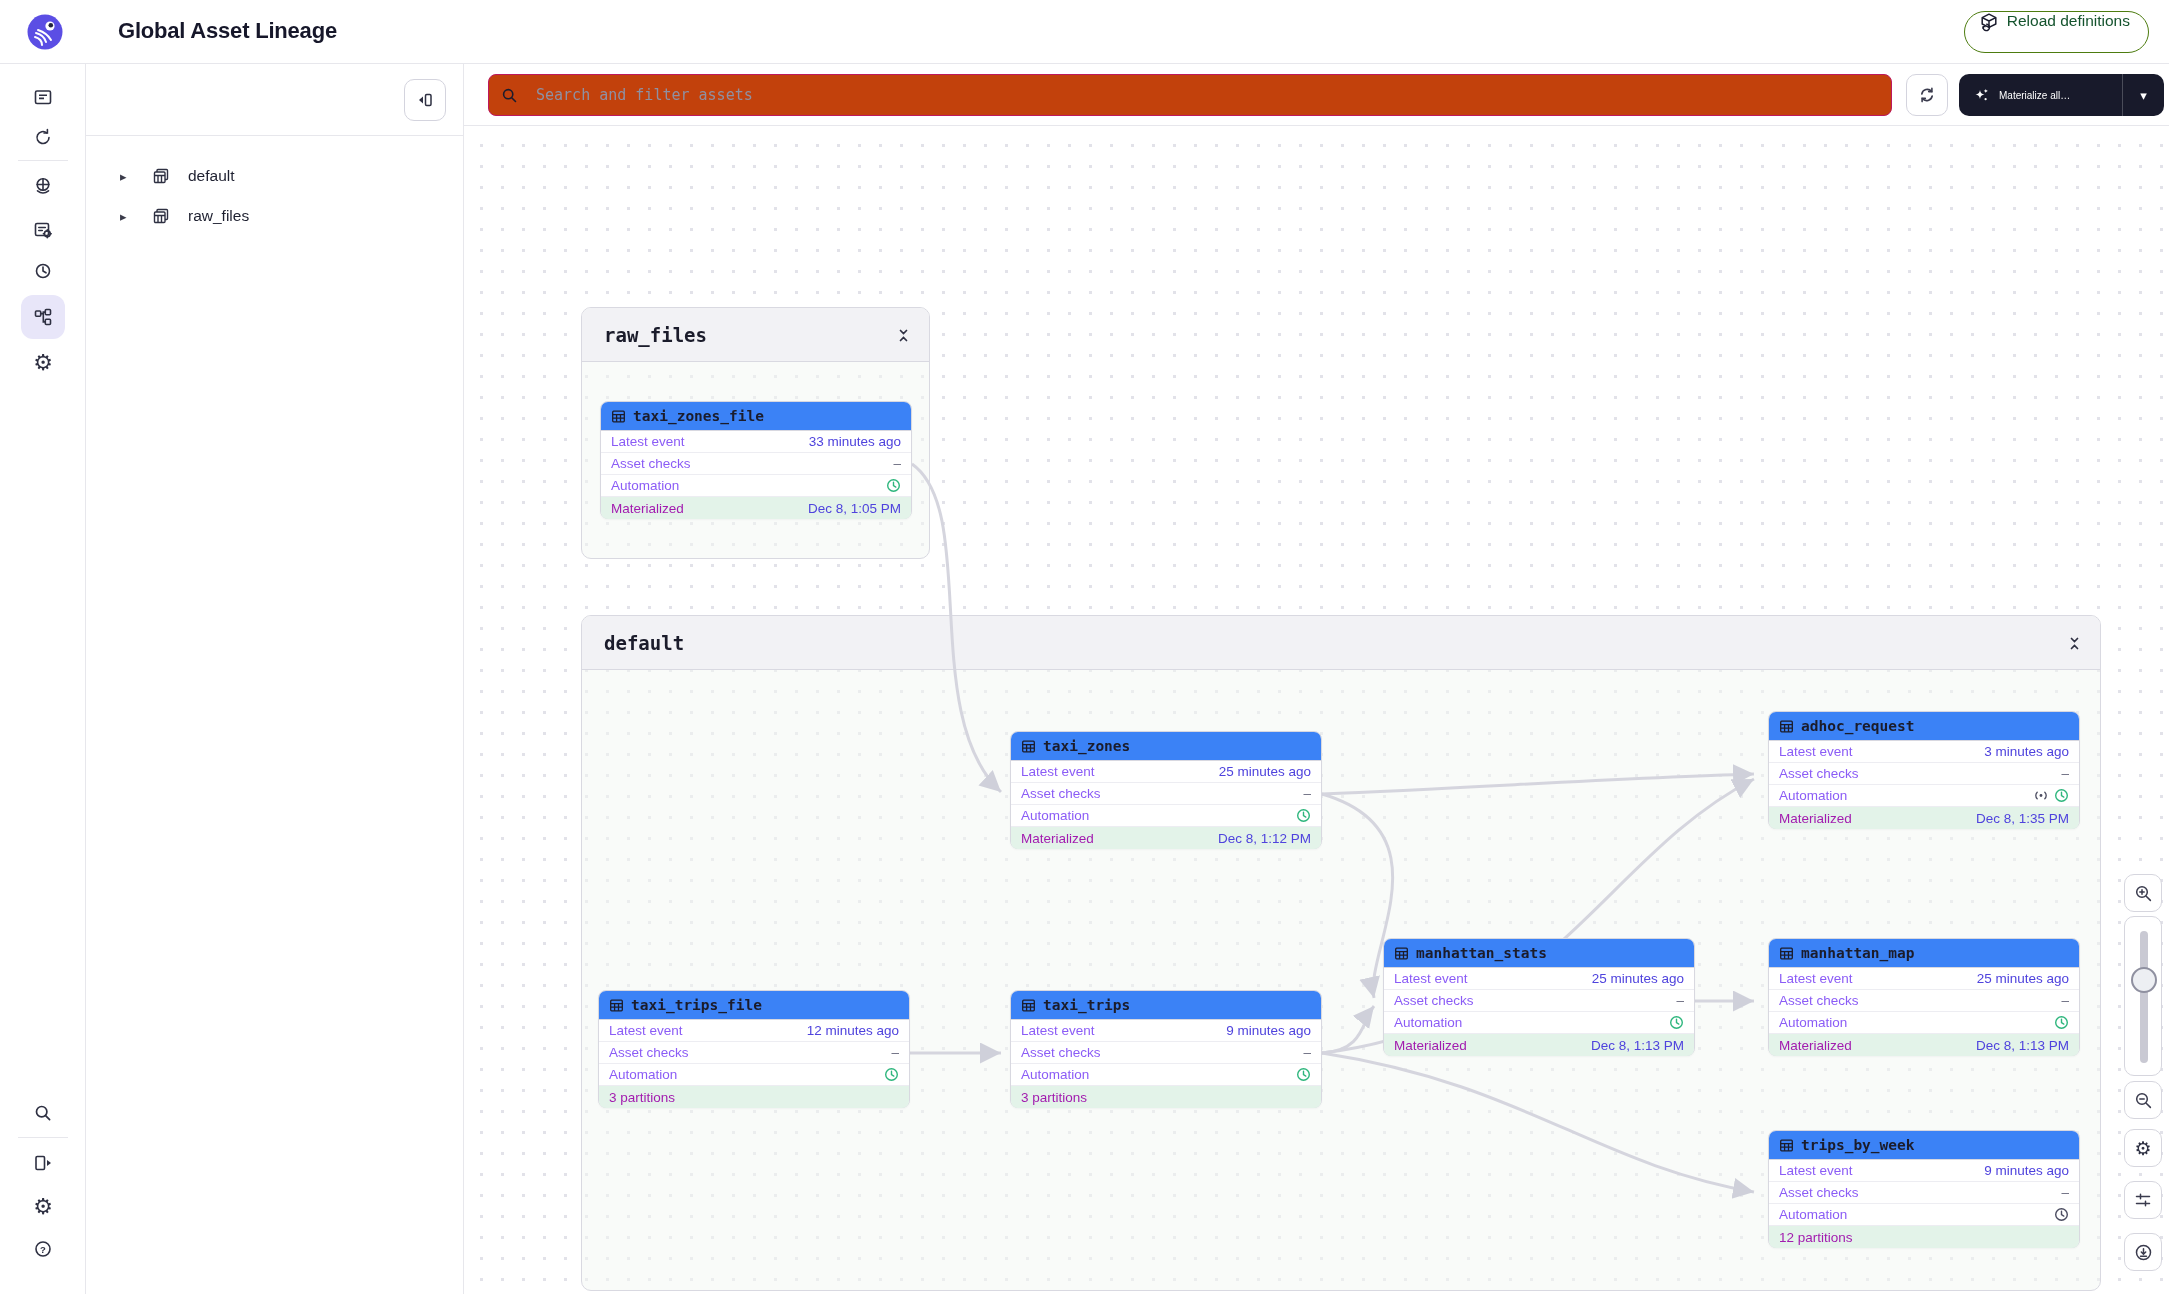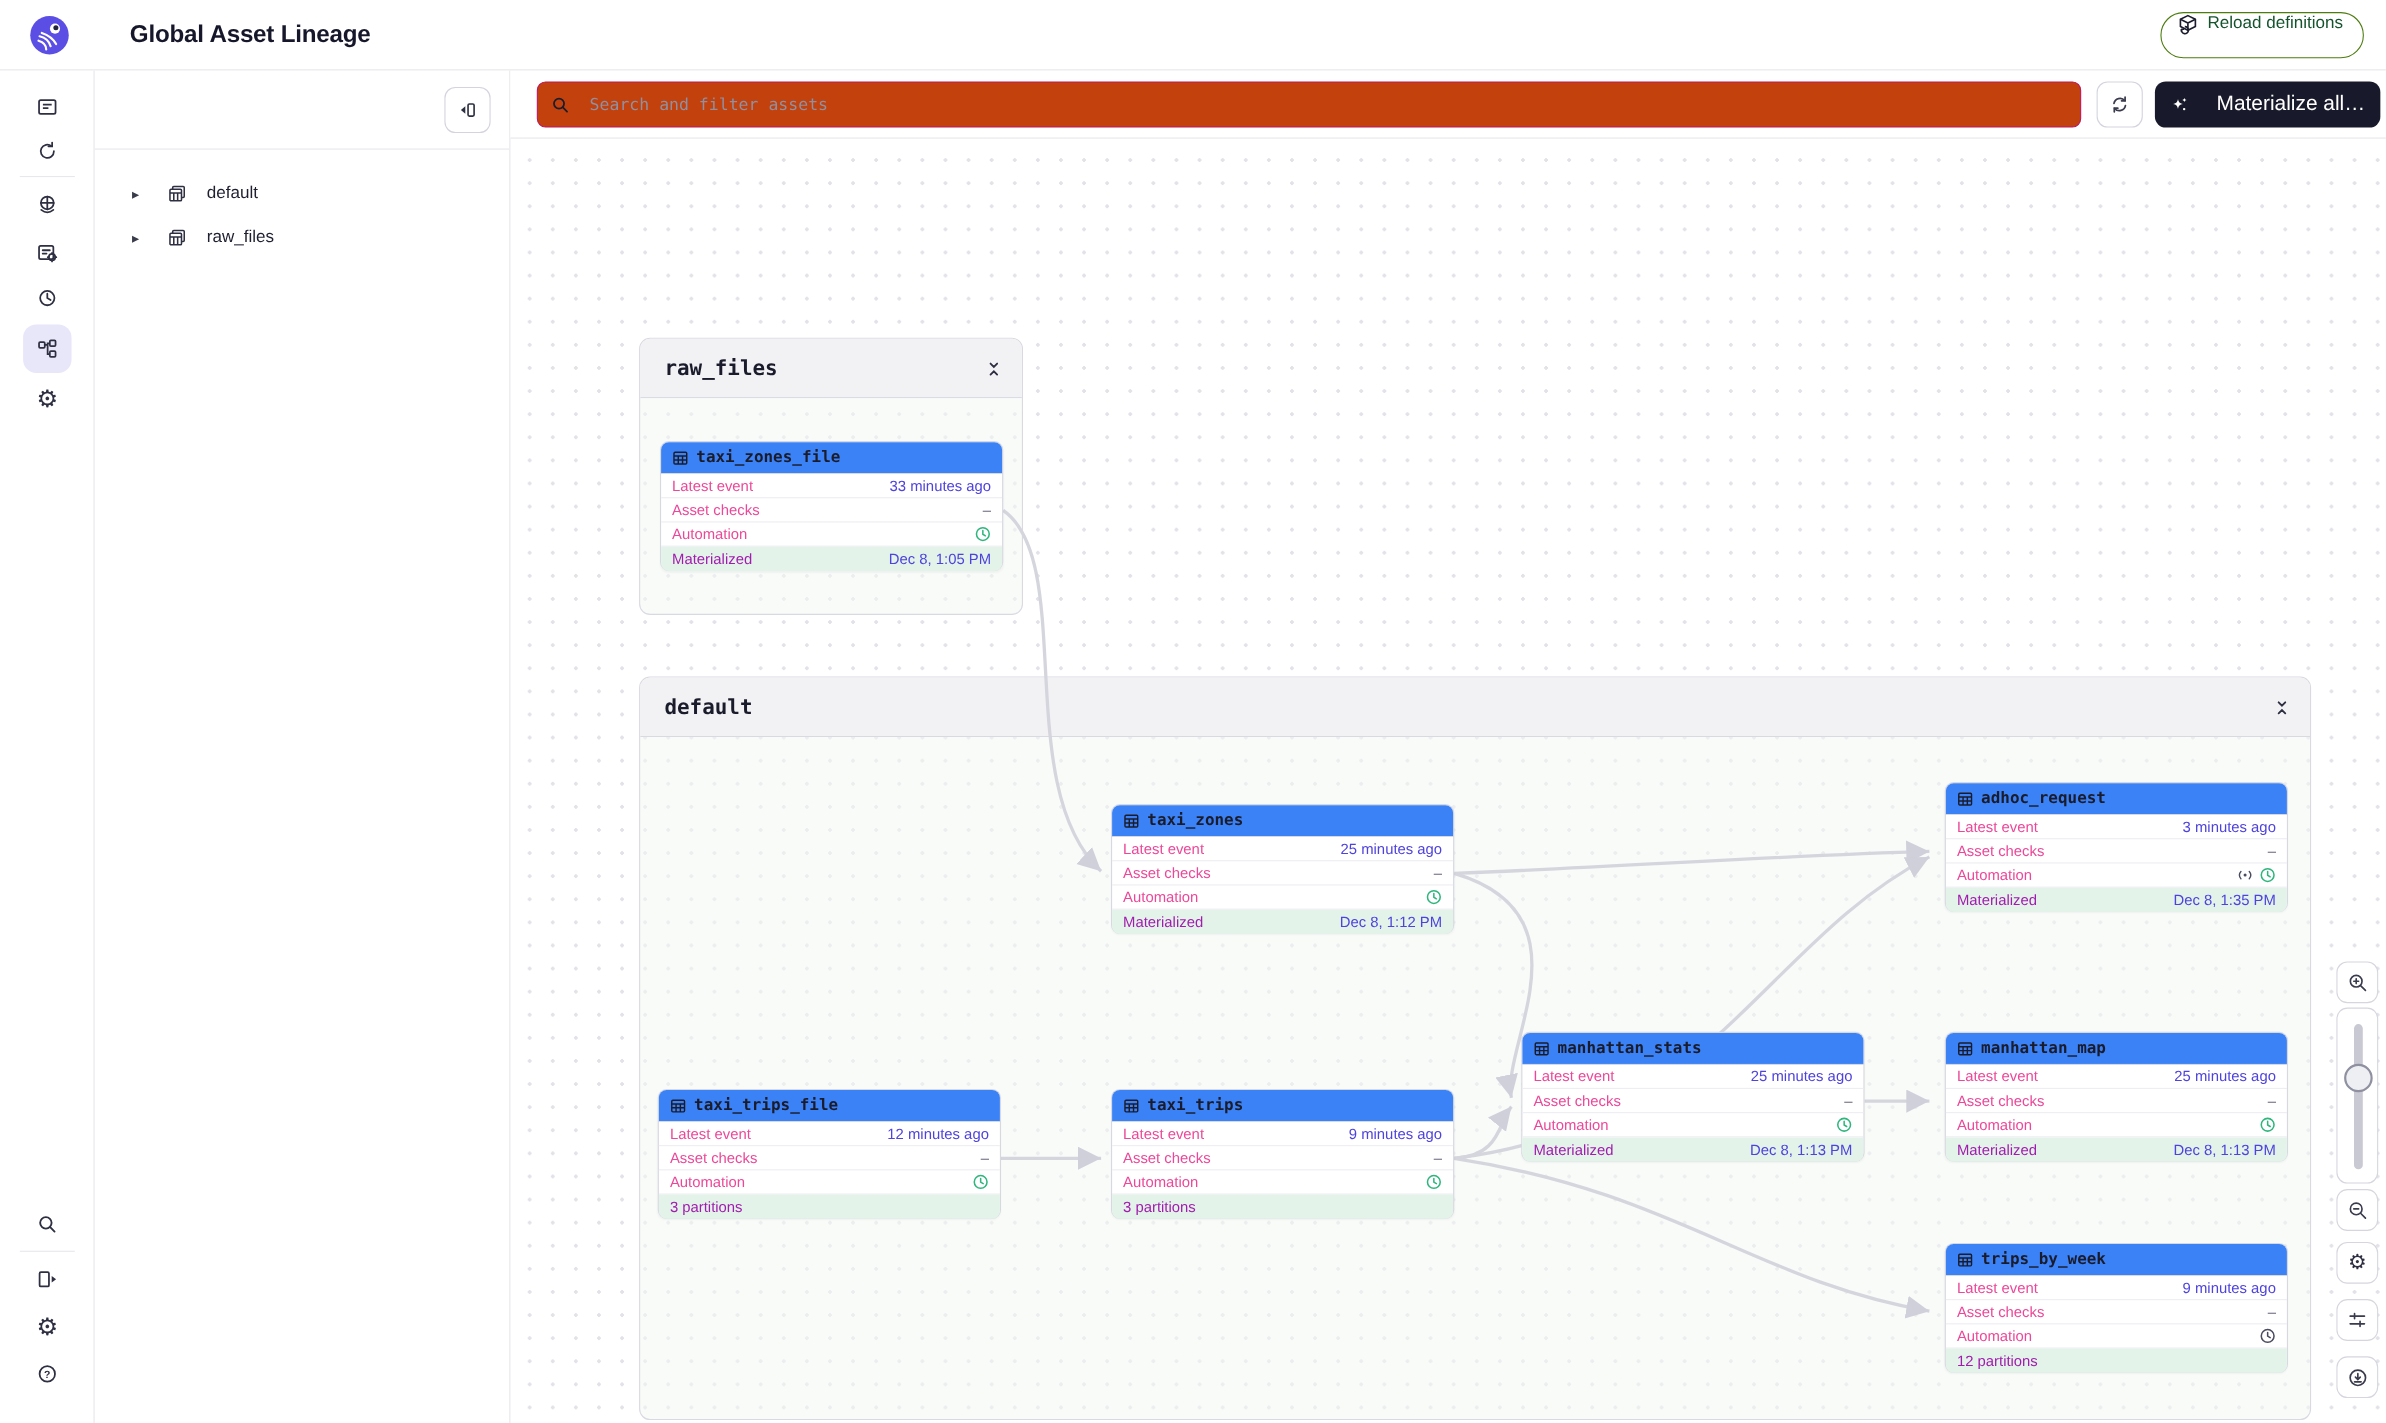--- a/index.html
+++ b/index.html
@@ -30,42 +30,42 @@
   .tree-label { position:absolute; left:102px; font-size:15.5px; color:#1e2030; }
 
   
   .canvas { position:absolute; left:464px; top:64px; width:1705px; height:1230px; background:#fff; }
   .canvas-toolbar { position:absolute; left:0; top:0; width:100%; height:62px; background:#fff; border-bottom:1px solid #e7e7ec; z-index:12; }
   .search-box { position:absolute; left:24px; top:10px; width:1404px; height:42px; border:1px solid #be185d; border-radius:8px; background:#c2410c; display:flex; align-items:center; padding:0 12px; gap:18px; }
   .search-input { border:none; outline:none; flex:1; font-family:"DejaVu Sans Mono",monospace; font-size:15px; color:#1b1c2e; background:transparent; }
   .search-input::placeholder { color:#8f90a2; }
   .refresh-btn { position:absolute; left:1442px; top:10px; width:42px; height:42px; border:1px solid #d4d4de; border-radius:10px; background:#fff; display:flex; align-items:center; justify-content:center; cursor:pointer; }
   .mat-btn { position:absolute; left:1495px; top:10px; height:42px; width:205px; background:#181a2b; border-radius:10px; display:flex; align-items:stretch; color:#fff; cursor:pointer; }
-  .mat-main { display:flex; align-items:center; gap:25px; padding:0 14px 0 14px; flex:1; font-size:19px; font-weight:500; white-space:nowrap; }
+  .mat-main { display:flex; align-items:center; gap:9px; padding:0 14px 0 14px; flex:1; font-size:10px; font-weight:500; white-space:nowrap; }
   .mat-caret { width:42px; display:flex; align-items:center; justify-content:center; border-left:1px solid rgba(255,255,255,.22); font-size:13px; }
 
   .viewport { position:absolute; left:0; top:62px; width:1705px; height:1168px; overflow:hidden;
     background-image:radial-gradient(circle,#e2e2e9 1.6px,transparent 1.7px); background-size:21px 21px; background-position:7px 9px; }
 
   
   .grp { position:absolute; border:1px solid #d9d9e1; border-radius:10px; background:rgba(243,247,243,.5); z-index:1; }
   .grp-h { position:absolute; left:0; top:0; width:100%; height:54px; background:#f2f2f5; border-bottom:1px solid #d9d9e1; border-radius:9px 9px 0 0; display:flex; align-items:center; }
   .grp-t { margin-left:22px; font-family:"DejaVu Sans Mono",monospace; font-size:19px; font-weight:700; color:#1b1c2b; }
   .grp-collapse { position:absolute; right:16px; top:17px; width:20px; height:20px; display:flex; align-items:center; justify-content:center; cursor:pointer; }
 
   
   .edges { position:absolute; left:0; top:0; z-index:2; pointer-events:none; }
 
   
   .card { position:absolute; width:312px; height:118px; background:#fff; border:1px solid #d8d8e0; border-radius:8px; z-index:3; cursor:pointer; box-shadow:0 1px 2px rgba(20,20,40,.04); }
   .card-h { height:29px; background:#3b82f6; border-bottom:1px solid #d8d8e0; border-radius:7px 7px 0 0; display:flex; align-items:center; gap:7px; padding:0 10px; }
   .cname { font-family:"DejaVu Sans Mono",monospace; font-size:14.5px; font-weight:700; color:#1b1c2b; }
   .crow { height:22px; display:flex; align-items:center; justify-content:space-between; padding:0 10px; border-bottom:1px solid #ededf2; }
   .crow:last-child { border-bottom:none; border-radius:0 0 7px 7px; }
-  .lab { font-size:13.5px; color:#ec4899; }
+  .lab { font-size:13.5px; color:#8b5cf6; }
   .val { font-size:13.5px; }
   .link { color:#4f43dd; }
   .dash { color:#64657a; }
   .foot { background:#e3f3e9; }
   .glab { font-size:13.5px; color:#a21caf; }
   .ico-right { display:flex; align-items:center; gap:5px; }
 
   
   .zbtn { position:absolute; left:1660px; width:38px; height:38px; background:#fff; border:1px solid #d6d6de; border-radius:10px; display:flex; align-items:center; justify-content:center; cursor:pointer; z-index:6; color:#3a3b4d; }
   .zslider { position:absolute; left:1660px; top:790px; width:38px; height:160px; background:#fff; border:1px solid #d6d6de; border-radius:10px; z-index:6; }

